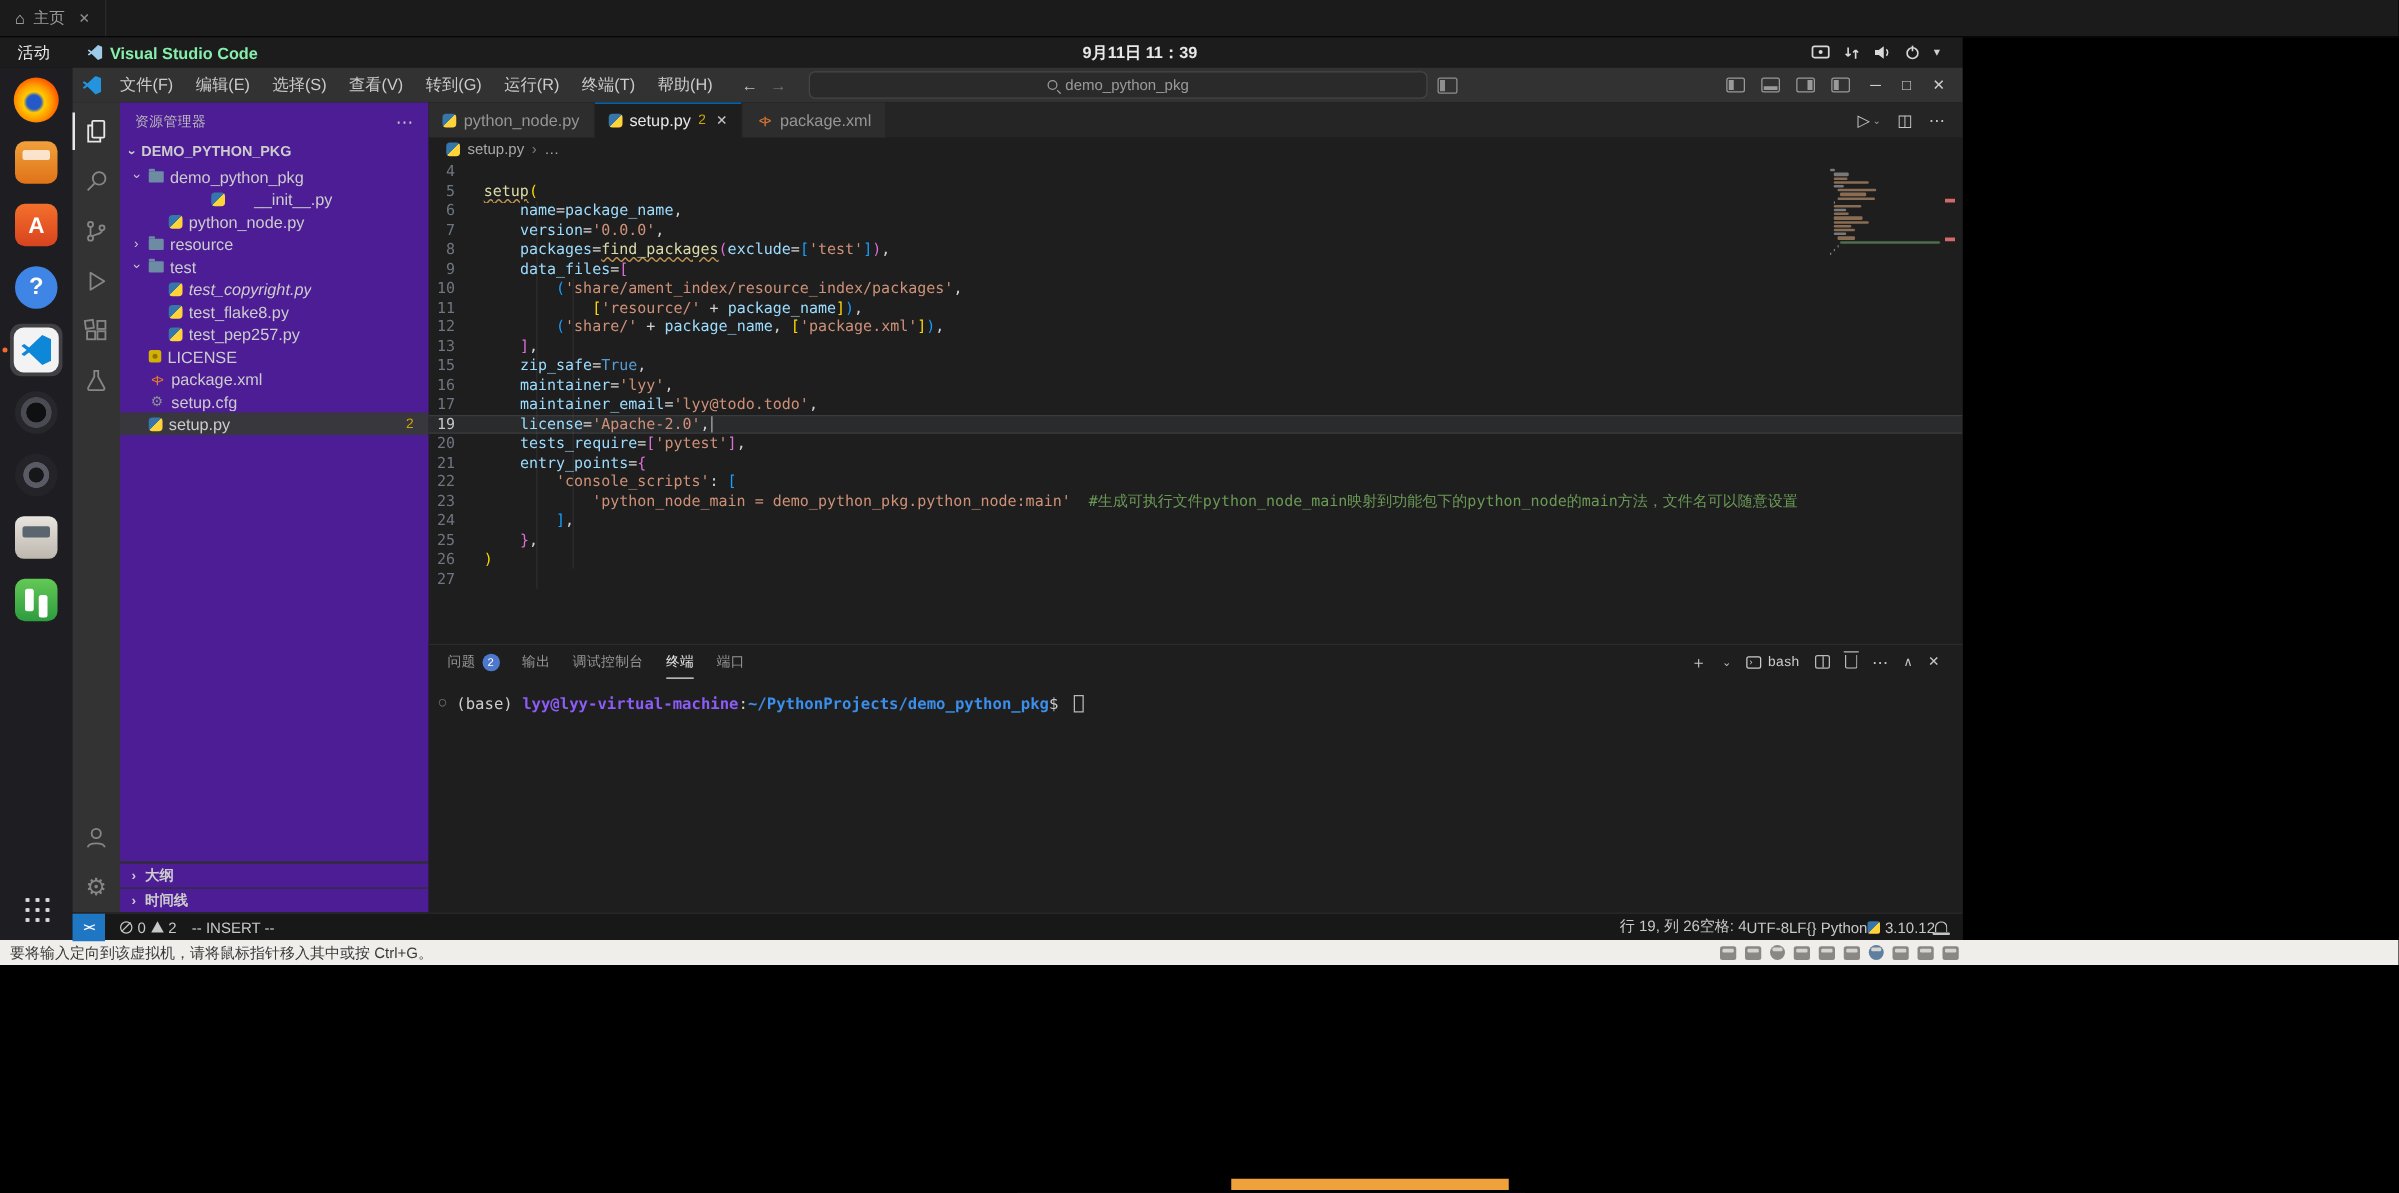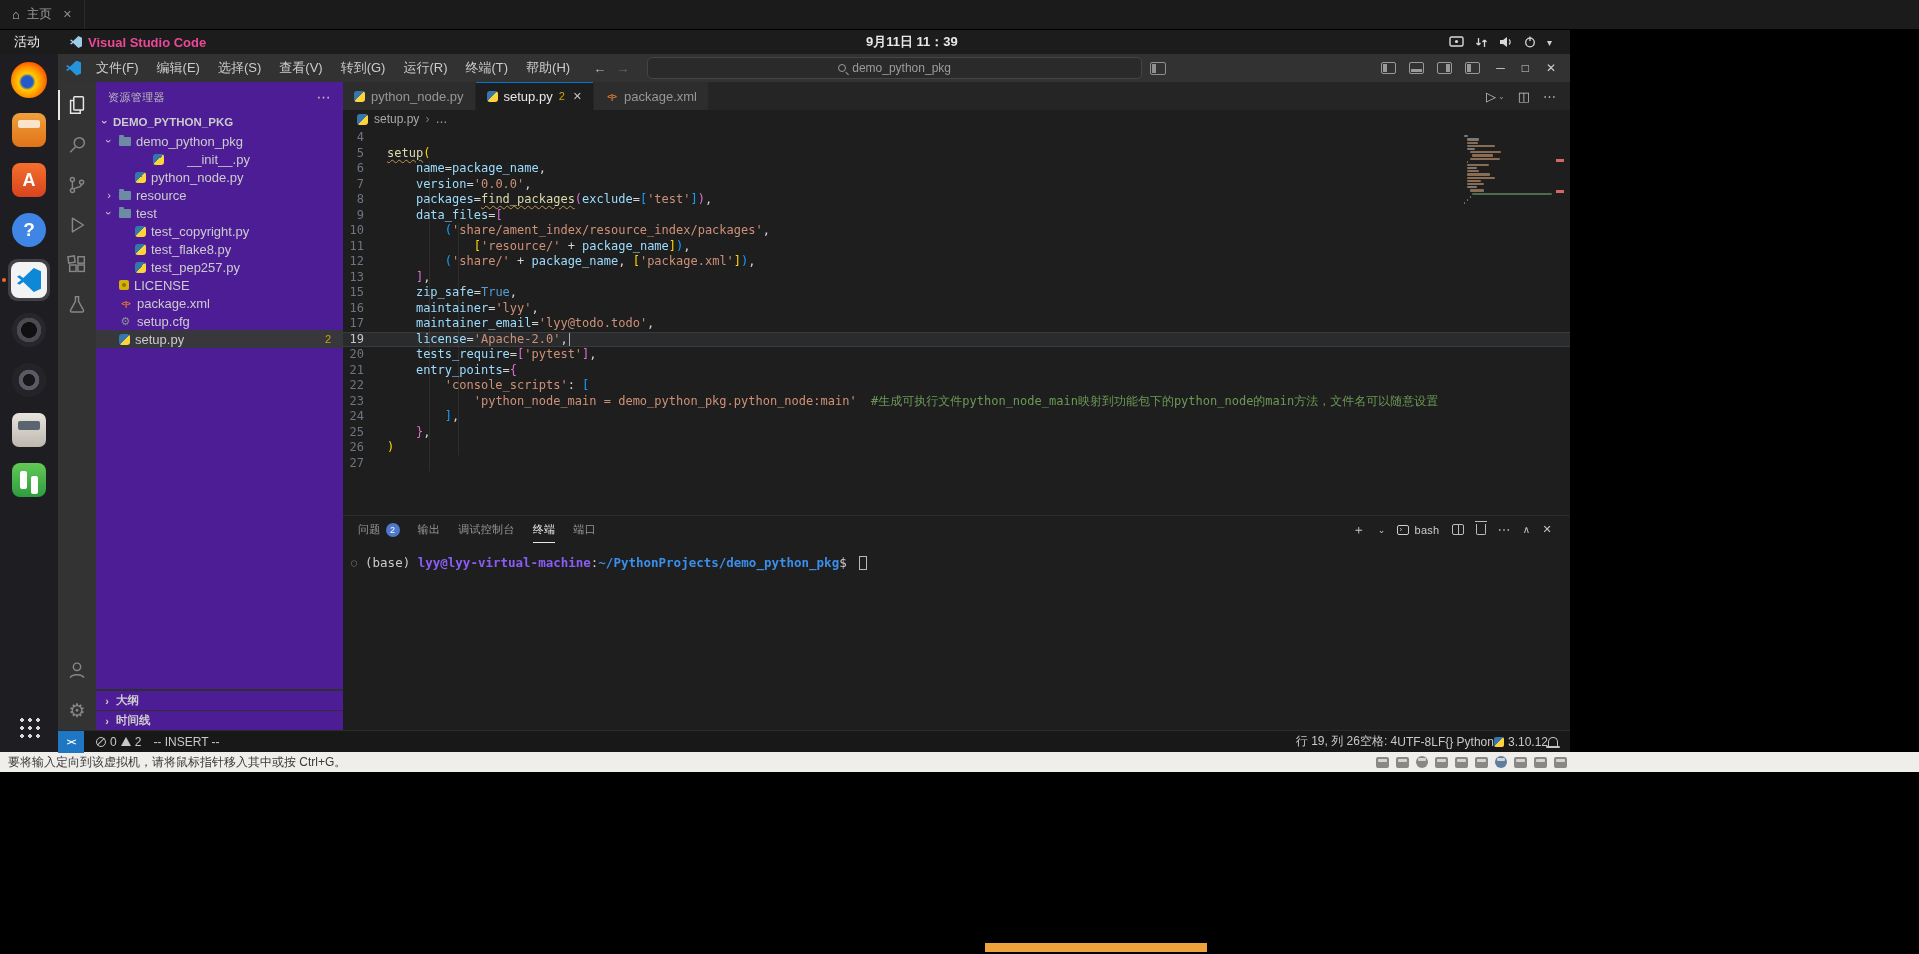--- a/index.html
+++ b/index.html
@@ -15,21 +15,21 @@
   .home-glyph{font-size:13px;color:#bdbdbd;}
   .vmico{width:14px;height:11px;border:1.5px solid #6fb8c9;border-radius:2px;background:#123a4a;position:relative;}
   .vmico::after{content:"";position:absolute;left:3px;top:2px;width:5px;height:4px;background:#6fd3a0;}
 
   
   .vm-display{position:relative;width:1570px;height:722px;background:#121212;}
 
   
   .gnome-panel{position:relative;height:24px;background:#1c1c1c;display:flex;align-items:center;color:#e8e8e8;font-size:13px;}
   .gp-activities{padding:0 14px;height:100%;display:flex;align-items:center;}
-  .gp-app{display:flex;align-items:center;gap:6px;margin-left:16px;font-weight:bold;color:#ec4899;}
+  .gp-app{display:flex;align-items:center;gap:6px;margin-left:16px;font-weight:bold;color:#86efac;}
   .gp-clock{position:absolute;left:866px;top:0;height:24px;display:flex;align-items:center;font-weight:bold;}
   .gp-tray{position:absolute;right:18px;top:0;height:24px;display:flex;align-items:center;gap:11px;}
   .gp-tray svg{display:block;}
   .gp-chev{font-size:10px;color:#cfcfcf;}
 
   .desktop-row{display:flex;height:698px;}
 
   
   .dock{width:58px;background:#1d1d22;display:flex;flex-direction:column;align-items:center;padding-top:5px;gap:8px;}
   .dock-item{width:42px;height:42px;border-radius:9px;display:flex;align-items:center;justify-content:center;position:relative;flex:0 0 auto;}
@@ -383,41 +383,41 @@
             <div class="sb-root">
               <span class="chev down">›</span>
               <span>DEMO_PYTHON_PKG</span>
             </div>
             <div class="tree">
                 <div class="tree-row" style="padding-left: 8px;">
                   <span class="chev down">›</span>
                   <span class="fi fi-folder"></span>
                   <span class="tree-label">demo_python_pkg</span>
                 </div>
-                <div class="tree-row" style="padding-left: 24px; gap: 23px;">
+                <div class="tree-row" style="padding-left: 40px; gap: 23px;">
                   <span class="chev"></span>
                   <span class="fi fi-py"></span>
                   <span class="tree-label">__init__.py</span>
                 </div>
                 <div class="tree-row" style="padding-left: 24px;">
                   <span class="chev"></span>
                   <span class="fi fi-py"></span>
                   <span class="tree-label">python_node.py</span>
                 </div>
                 <div class="tree-row" style="padding-left: 8px;">
                   <span class="chev">›</span>
                   <span class="fi fi-folder"></span>
                   <span class="tree-label">resource</span>
                 </div>
                 <div class="tree-row" style="padding-left: 8px;">
                   <span class="chev down">›</span>
                   <span class="fi fi-folder"></span>
                   <span class="tree-label">test</span>
                 </div>
-                <div class="tree-row" style="padding-left: 24px;">
+                <div class="tree-row" style="padding-left: 24px; font-style: italic;">
                   <span class="chev"></span>
                   <span class="fi fi-py"></span>
                   <span class="tree-label">test_copyright.py</span>
                 </div>
                 <div class="tree-row" style="padding-left: 24px;">
                   <span class="chev"></span>
                   <span class="fi fi-py"></span>
                   <span class="tree-label">test_flake8.py</span>
                 </div>
                 <div class="tree-row" style="padding-left: 24px;">

